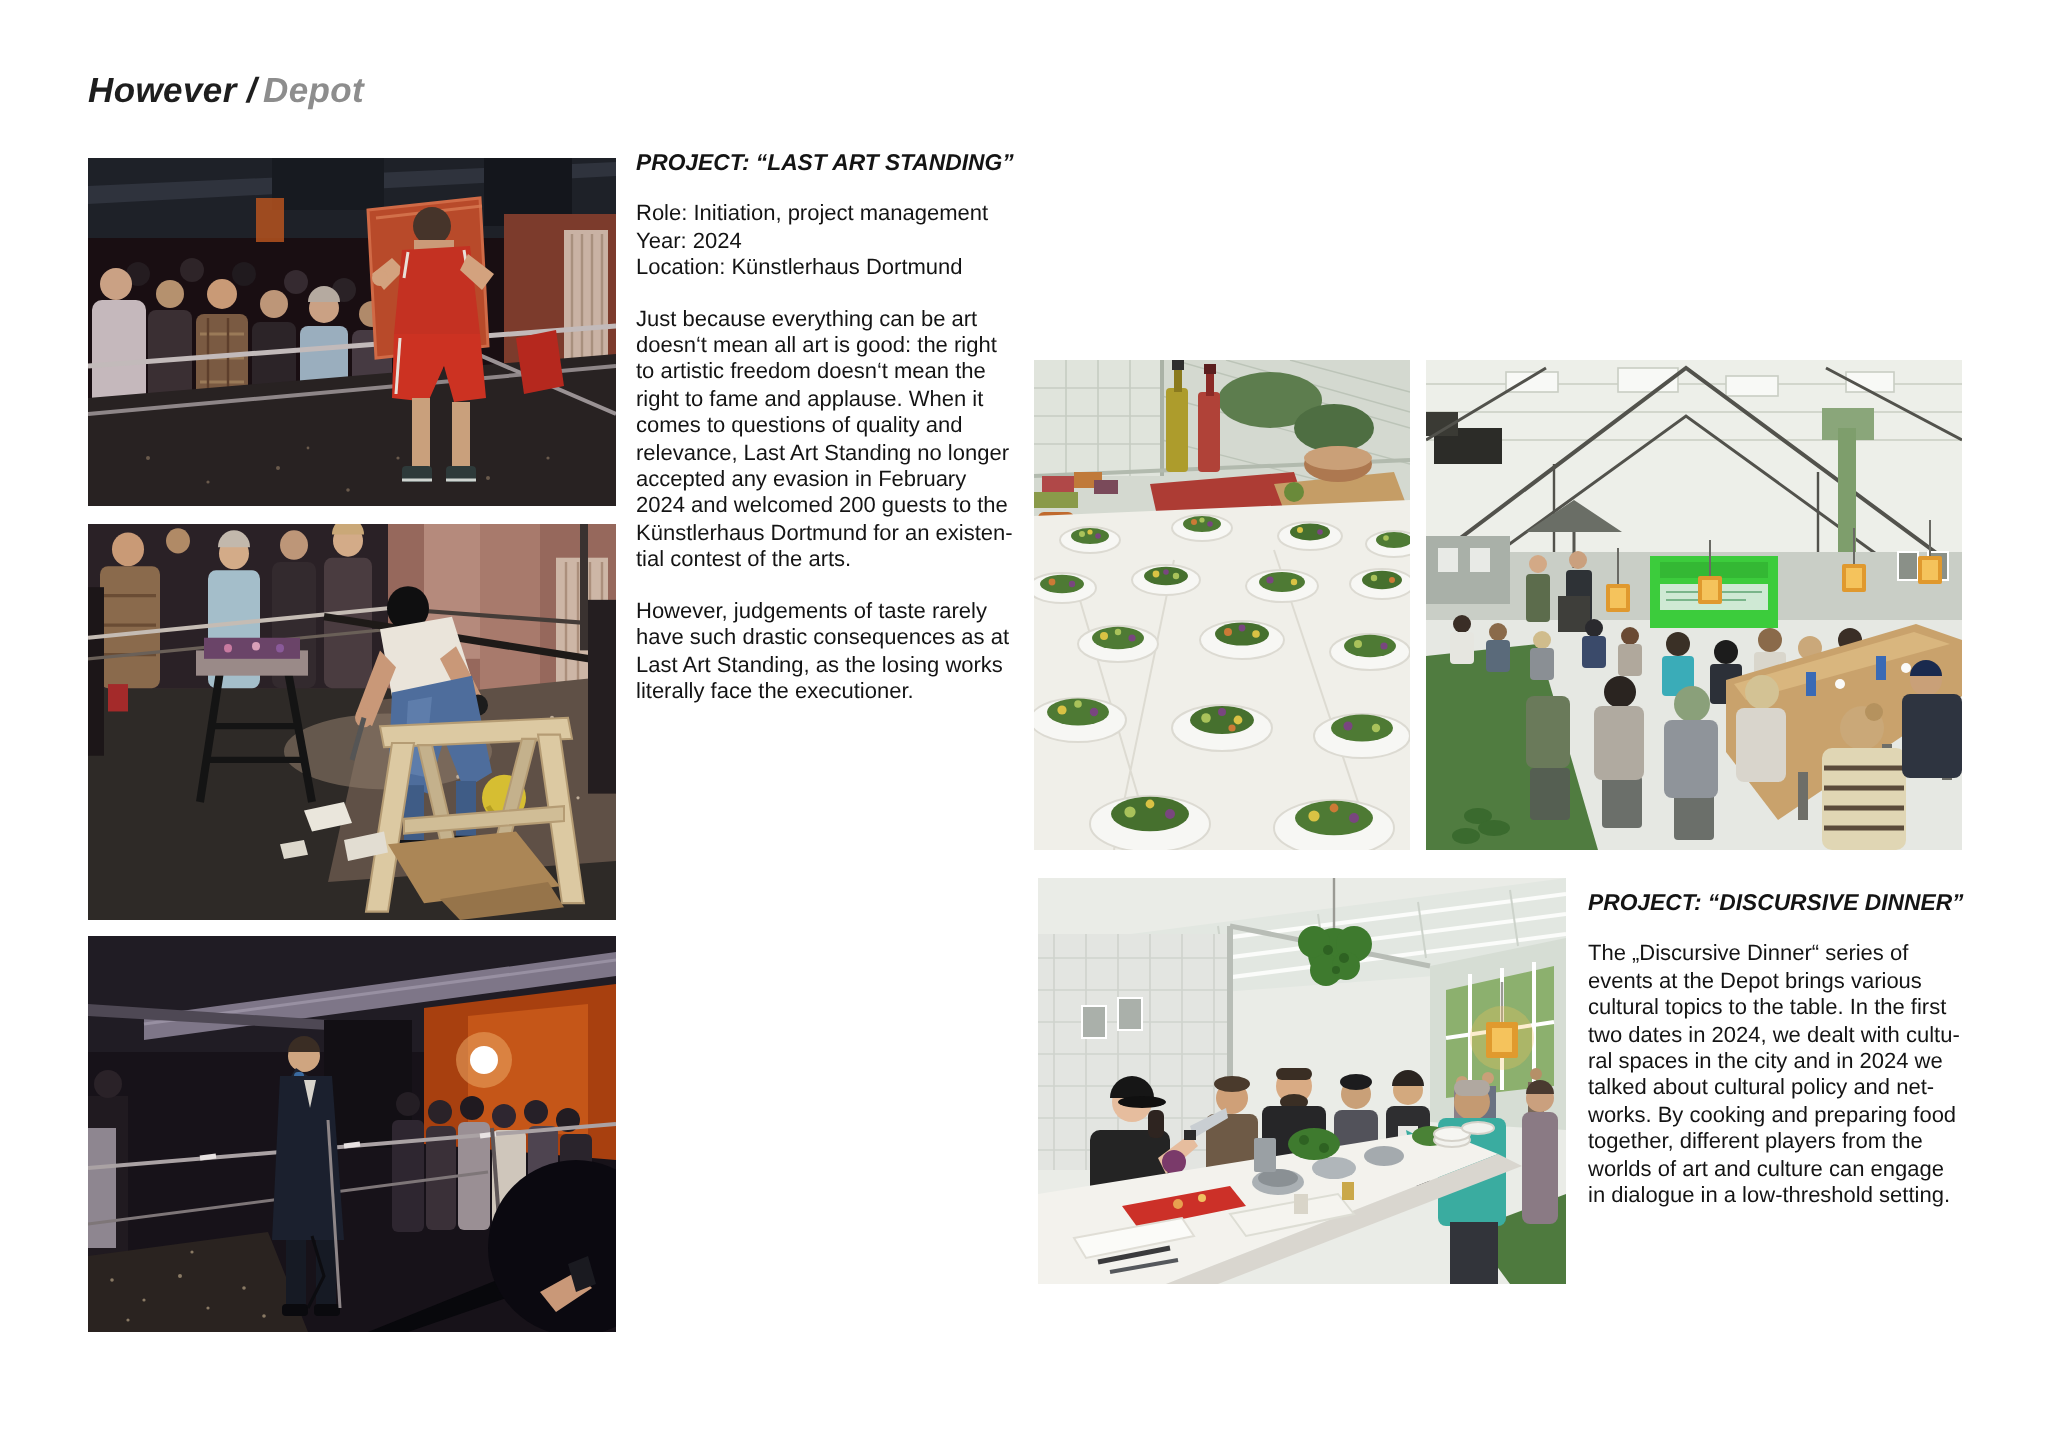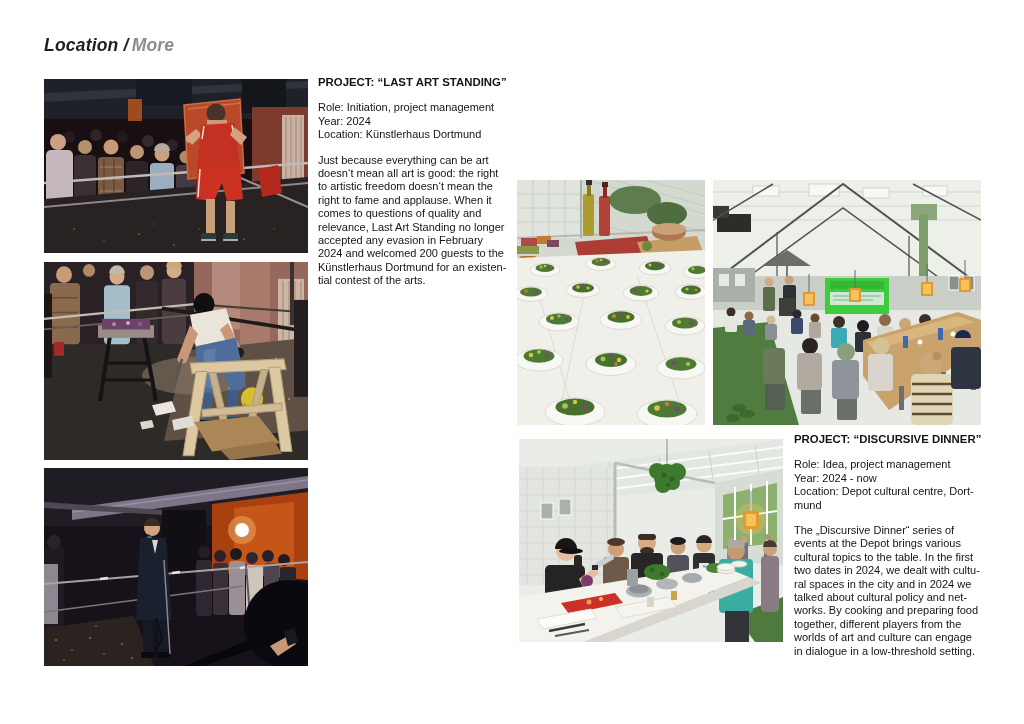--- a/index.html
+++ b/index.html
@@ -20,32 +20,32 @@
   figure.photo { position:absolute; margin:0; overflow:hidden; background:#ddd; }
   figure.photo svg { display:block; width:100%; height:100%; }
   .ph1 { left:44px;  top:79px;  width:264px; height:174px; }
   .ph2 { left:44px;  top:262px; width:264px; height:198px; }
   .ph3 { left:44px;  top:468px; width:264px; height:198px; }
   .ph4 { left:517px; top:180px; width:188px; height:245px; }
   .ph5 { left:713px; top:180px; width:268px; height:245px; }
   .ph6 { left:519px; top:439px; width:264px; height:203px; }
 
   .text-col { position:absolute; font-size:11px; line-height:13.4px; }
-  .text-col h2 { font-size:11.4px; font-weight:bold; margin:0 0 12px 0; white-space:pre; }
+  .text-col h2 { font-size:11.4px; font-weight:bold; margin:0 0 12px 0; white-space:pre;font-style:italic; }
   .text-col .meta, .text-col p { margin:0 0 12px 0; white-space:pre; }
   .text-col p:last-child { margin-bottom:0; }
   .col1 { left:318px; top:76px;  width:206px; }
-  .col2 { left:794px; top:433px; width:215px; }
+  .col2 { left:794px; top:446px; width:215px; }
 </style>
 </head>
 <body>
 
 <div class="page">
 
-  <h1 class="page-title"><span class="t-primary">Location /</span><span class="t-secondary">More</span></h1>
+  <h1 class="page-title"><span class="t-primary">However /</span><span class="t-secondary">Depot</span></h1>
 
   <figure class="photo ph1" aria-label="Boxer in red carrying an orange painting in a ring before an audience">
     <svg viewBox="0 0 264 174" preserveAspectRatio="none">
       <rect width="264" height="174" fill="#190e12"></rect>
       <rect width="264" height="40" fill="#1e2128"></rect>
       <polygon points="0,14 264,2 264,9 0,23" fill="#2f333d"></polygon>
       <rect x="92" width="56" height="26" fill="#171a20"></rect>
       <rect x="198" width="44" height="34" fill="#14161c"></rect>
       <rect x="84" y="20" width="14" height="22" fill="#b5521e" opacity="0.85"></rect>
       <rect x="208" y="28" width="56" height="96" fill="#7c3b2c"></rect>
@@ -632,28 +632,28 @@
     <p>Just because everything can be art
 doesn‘t mean all art is good: the right
 to artistic freedom doesn‘t mean the
 right to fame and applause. When it
 comes to questions of quality and
 relevance, Last Art Standing no longer
 accepted any evasion in February
 2024 and welcomed 200 guests to the
 Künstlerhaus Dortmund for an existen-
 tial contest of the arts.</p>
+    <p>However, judgements of taste rarely
+have such drastic consequences as at
+Last Art Standing, as the losing works
+literally face the executioner.</p>
   </section>
 
   <section class="text-col col2">
     <h2>PROJECT: “DISCURSIVE DINNER”</h2>
-    <div class="meta">Role: Idea, project management
-Year: 2024 - now
-Location: Depot cultural centre, Dort-
-mund</div>
     <p>The „Discursive Dinner“ series of
 events at the Depot brings various
 cultural topics to the table. In the first
 two dates in 2024, we dealt with cultu-
 ral spaces in the city and in 2024 we
 talked about cultural policy and net-
 works. By cooking and preparing food
 together, different players from the
 worlds of art and culture can engage
 in dialogue in a low-threshold setting.</p>

